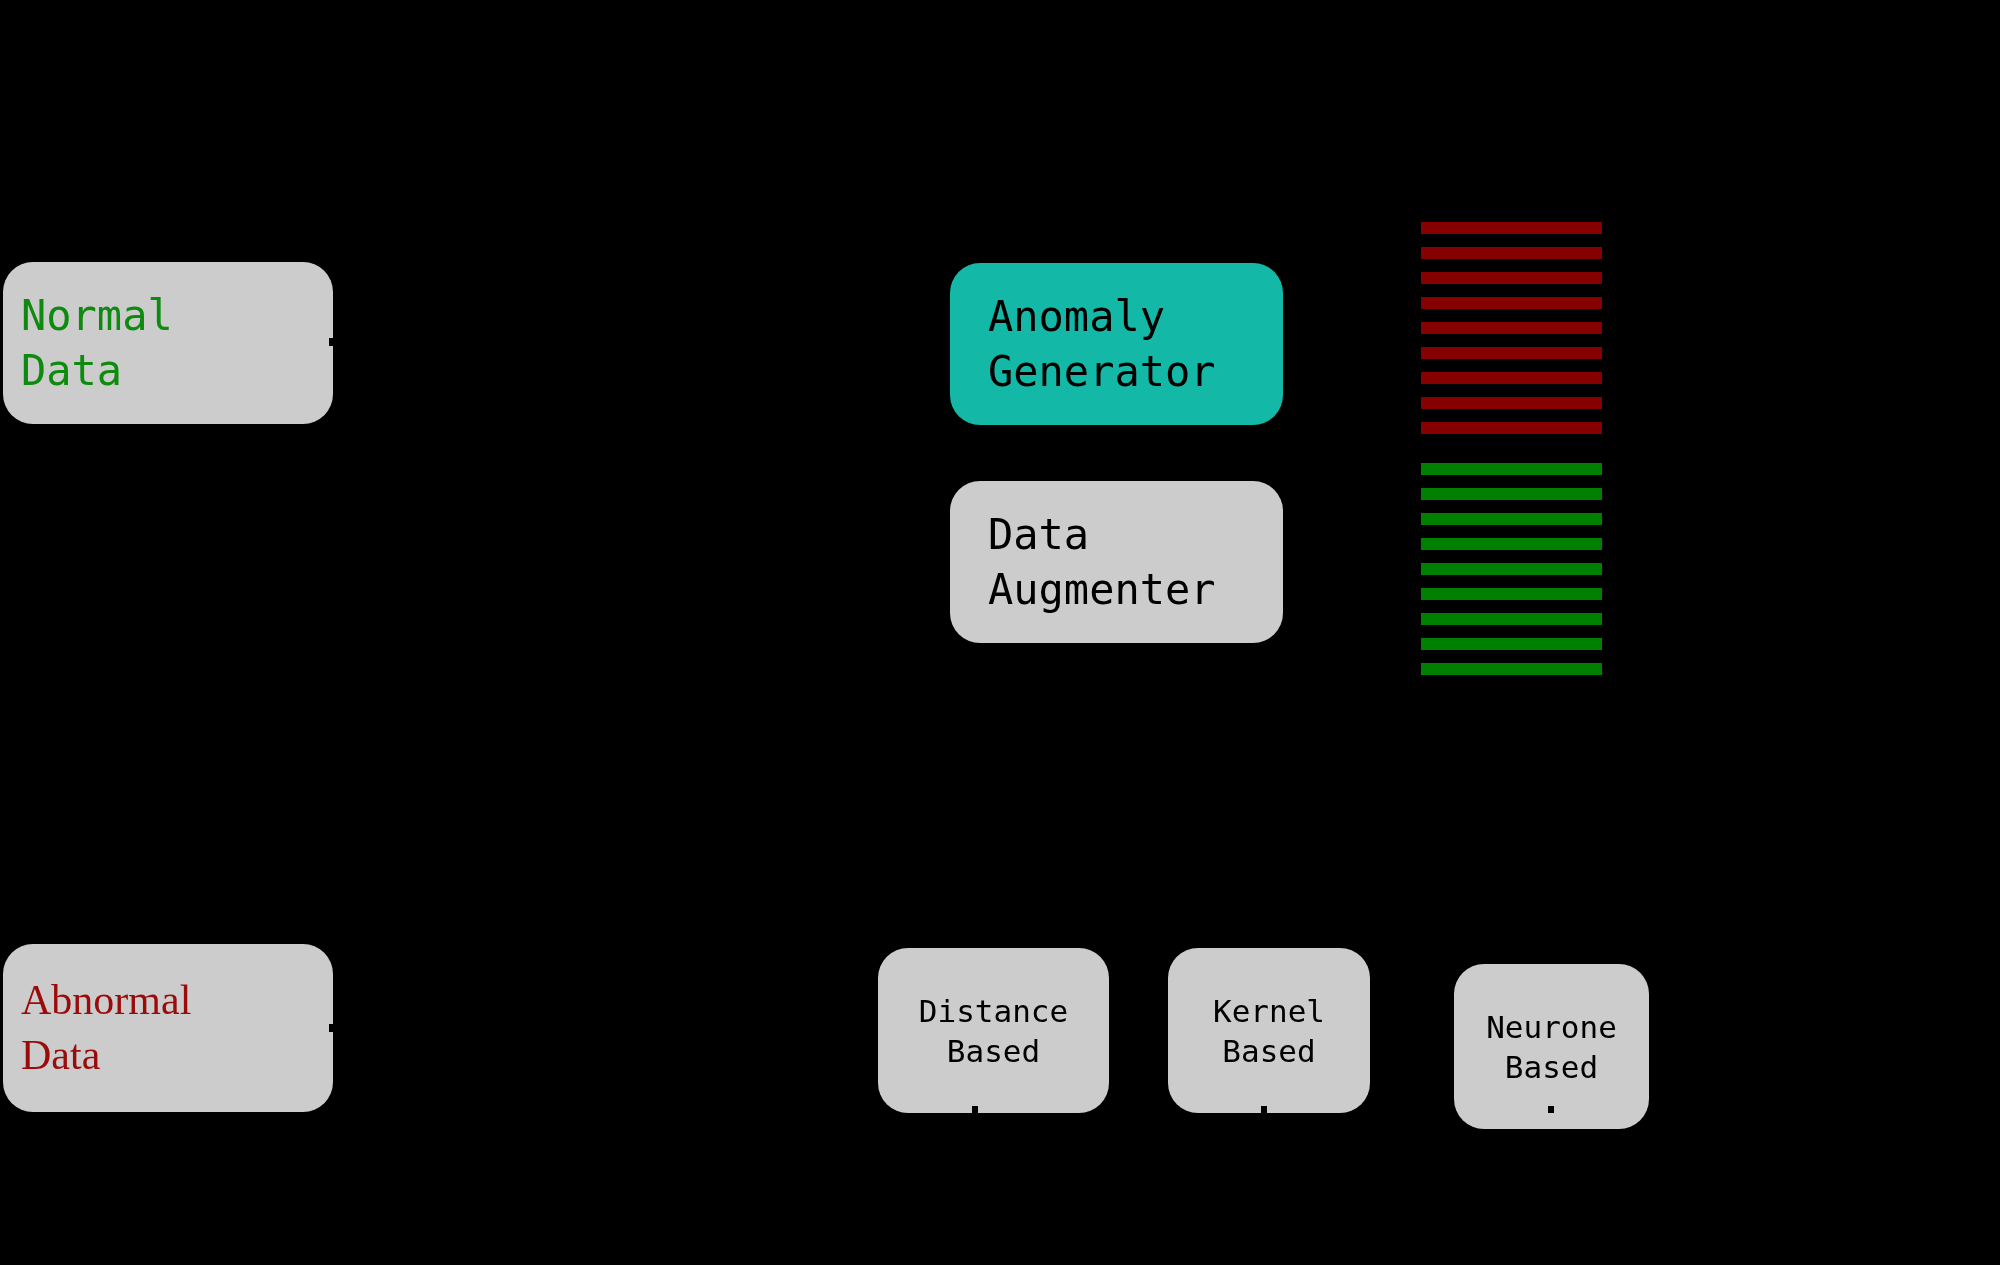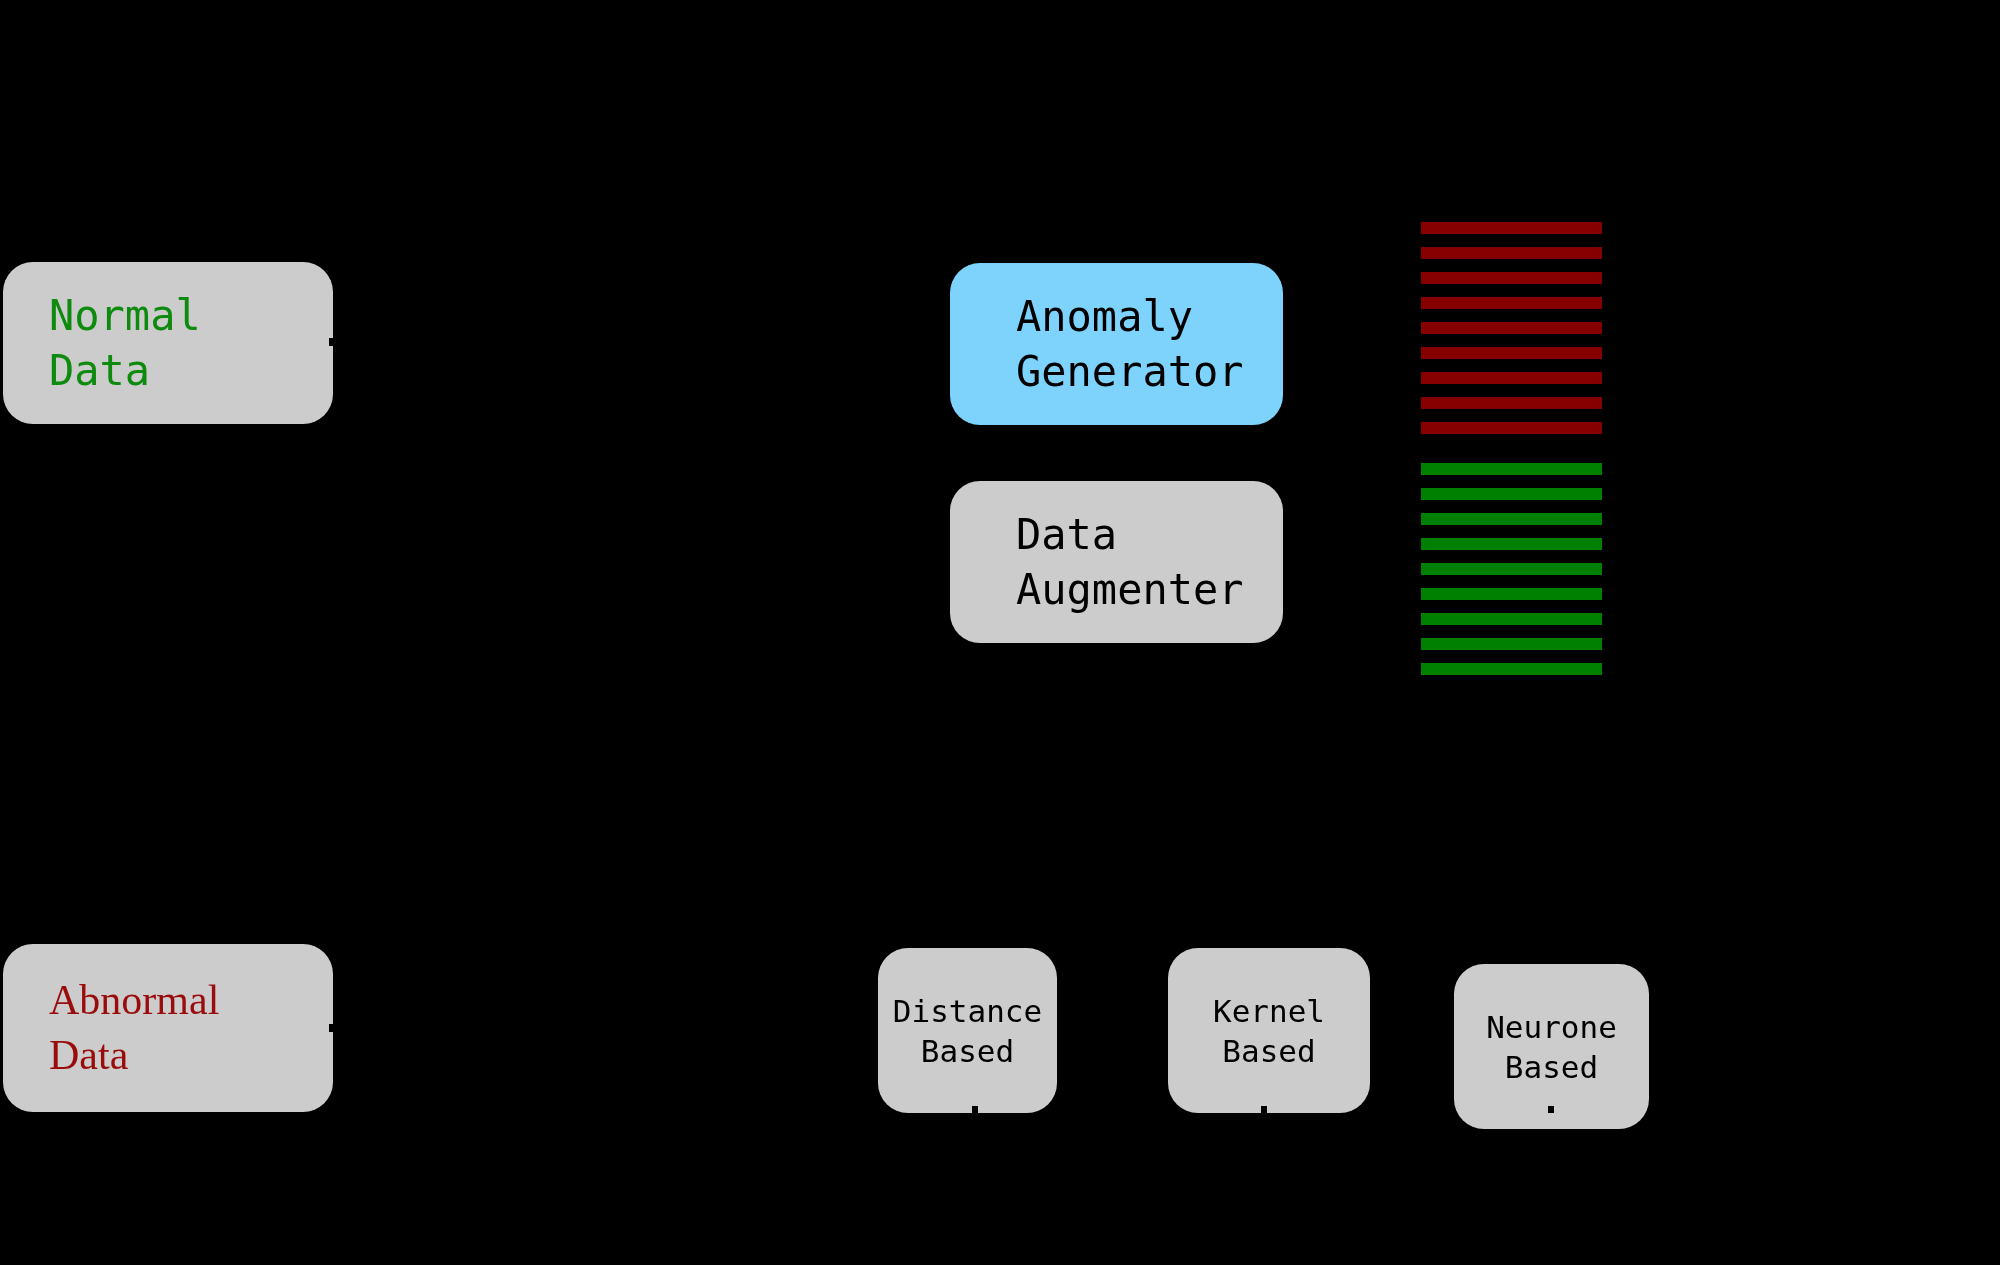--- a/index.html
+++ b/index.html
@@ -24,33 +24,32 @@
     box-sizing: border-box;
   }
   .box .label {
     white-space: pre-line;
     color: #000000;
   }
   
   .box.big .label {
     font-size: 42px;
     line-height: 55px;
-    margin-left: 28px;
   }
   .box.normal   { left: 3px;   top: 262px; width: 330px; height: 162px; padding-left: 18px; }
   .box.abnormal { left: 3px;   top: 944px; width: 330px; height: 168px; padding-left: 18px; }
   .box.generator{ left: 950px; top: 263px; width: 333px; height: 162px; padding-left: 38px; }
   .box.augmenter{ left: 950px; top: 481px; width: 333px; height: 162px; padding-left: 38px; }
   
   .box.small { align-items: center; text-align: center; }
   .box.small .label {
     font-size: 31px;
     line-height: 40px;
   }
-  .box.distance { left: 878px;  top: 948px; width: 179px; height: 165px; }
+  .box.distance { left: 878px;  top: 948px; width: 231px; height: 165px; }
   .box.kernel   { left: 1168px; top: 948px; width: 202px; height: 165px; }
   .box.neurone  { left: 1454px; top: 948px; width: 195px; height: 165px; margin-top: 16px; }
   
   .stack {
     position: absolute;
     left: 1421px;
     width: 181px;
     display: flex;
     flex-direction: column;
     gap: 13px;
@@ -80,21 +79,21 @@
   <div class="box big normal" style="background: rgb(204, 204, 204);">
     <div class="label" style="color: rgb(14, 139, 14);">Normal
 Data</div>
   </div>
 
   <div class="box big abnormal" style="background: rgb(204, 204, 204);">
     <div class="label" style="color: rgb(154, 12, 12); font-family: Liberation Serif, serif;">Abnormal
 Data</div>
   </div>
 
-  <div class="box big generator" style="background: #7dd3fc;">
+  <div class="box big generator" style="background: #14b8a6;">
     <div class="label" style="color: rgb(0, 0, 0);">Anomaly
 Generator</div>
   </div>
 
   <div class="box big augmenter" style="background: rgb(204, 204, 204);">
     <div class="label" style="color: rgb(0, 0, 0);">Data
 Augmenter</div>
   </div>
 
   <div class="stack red-stack">

